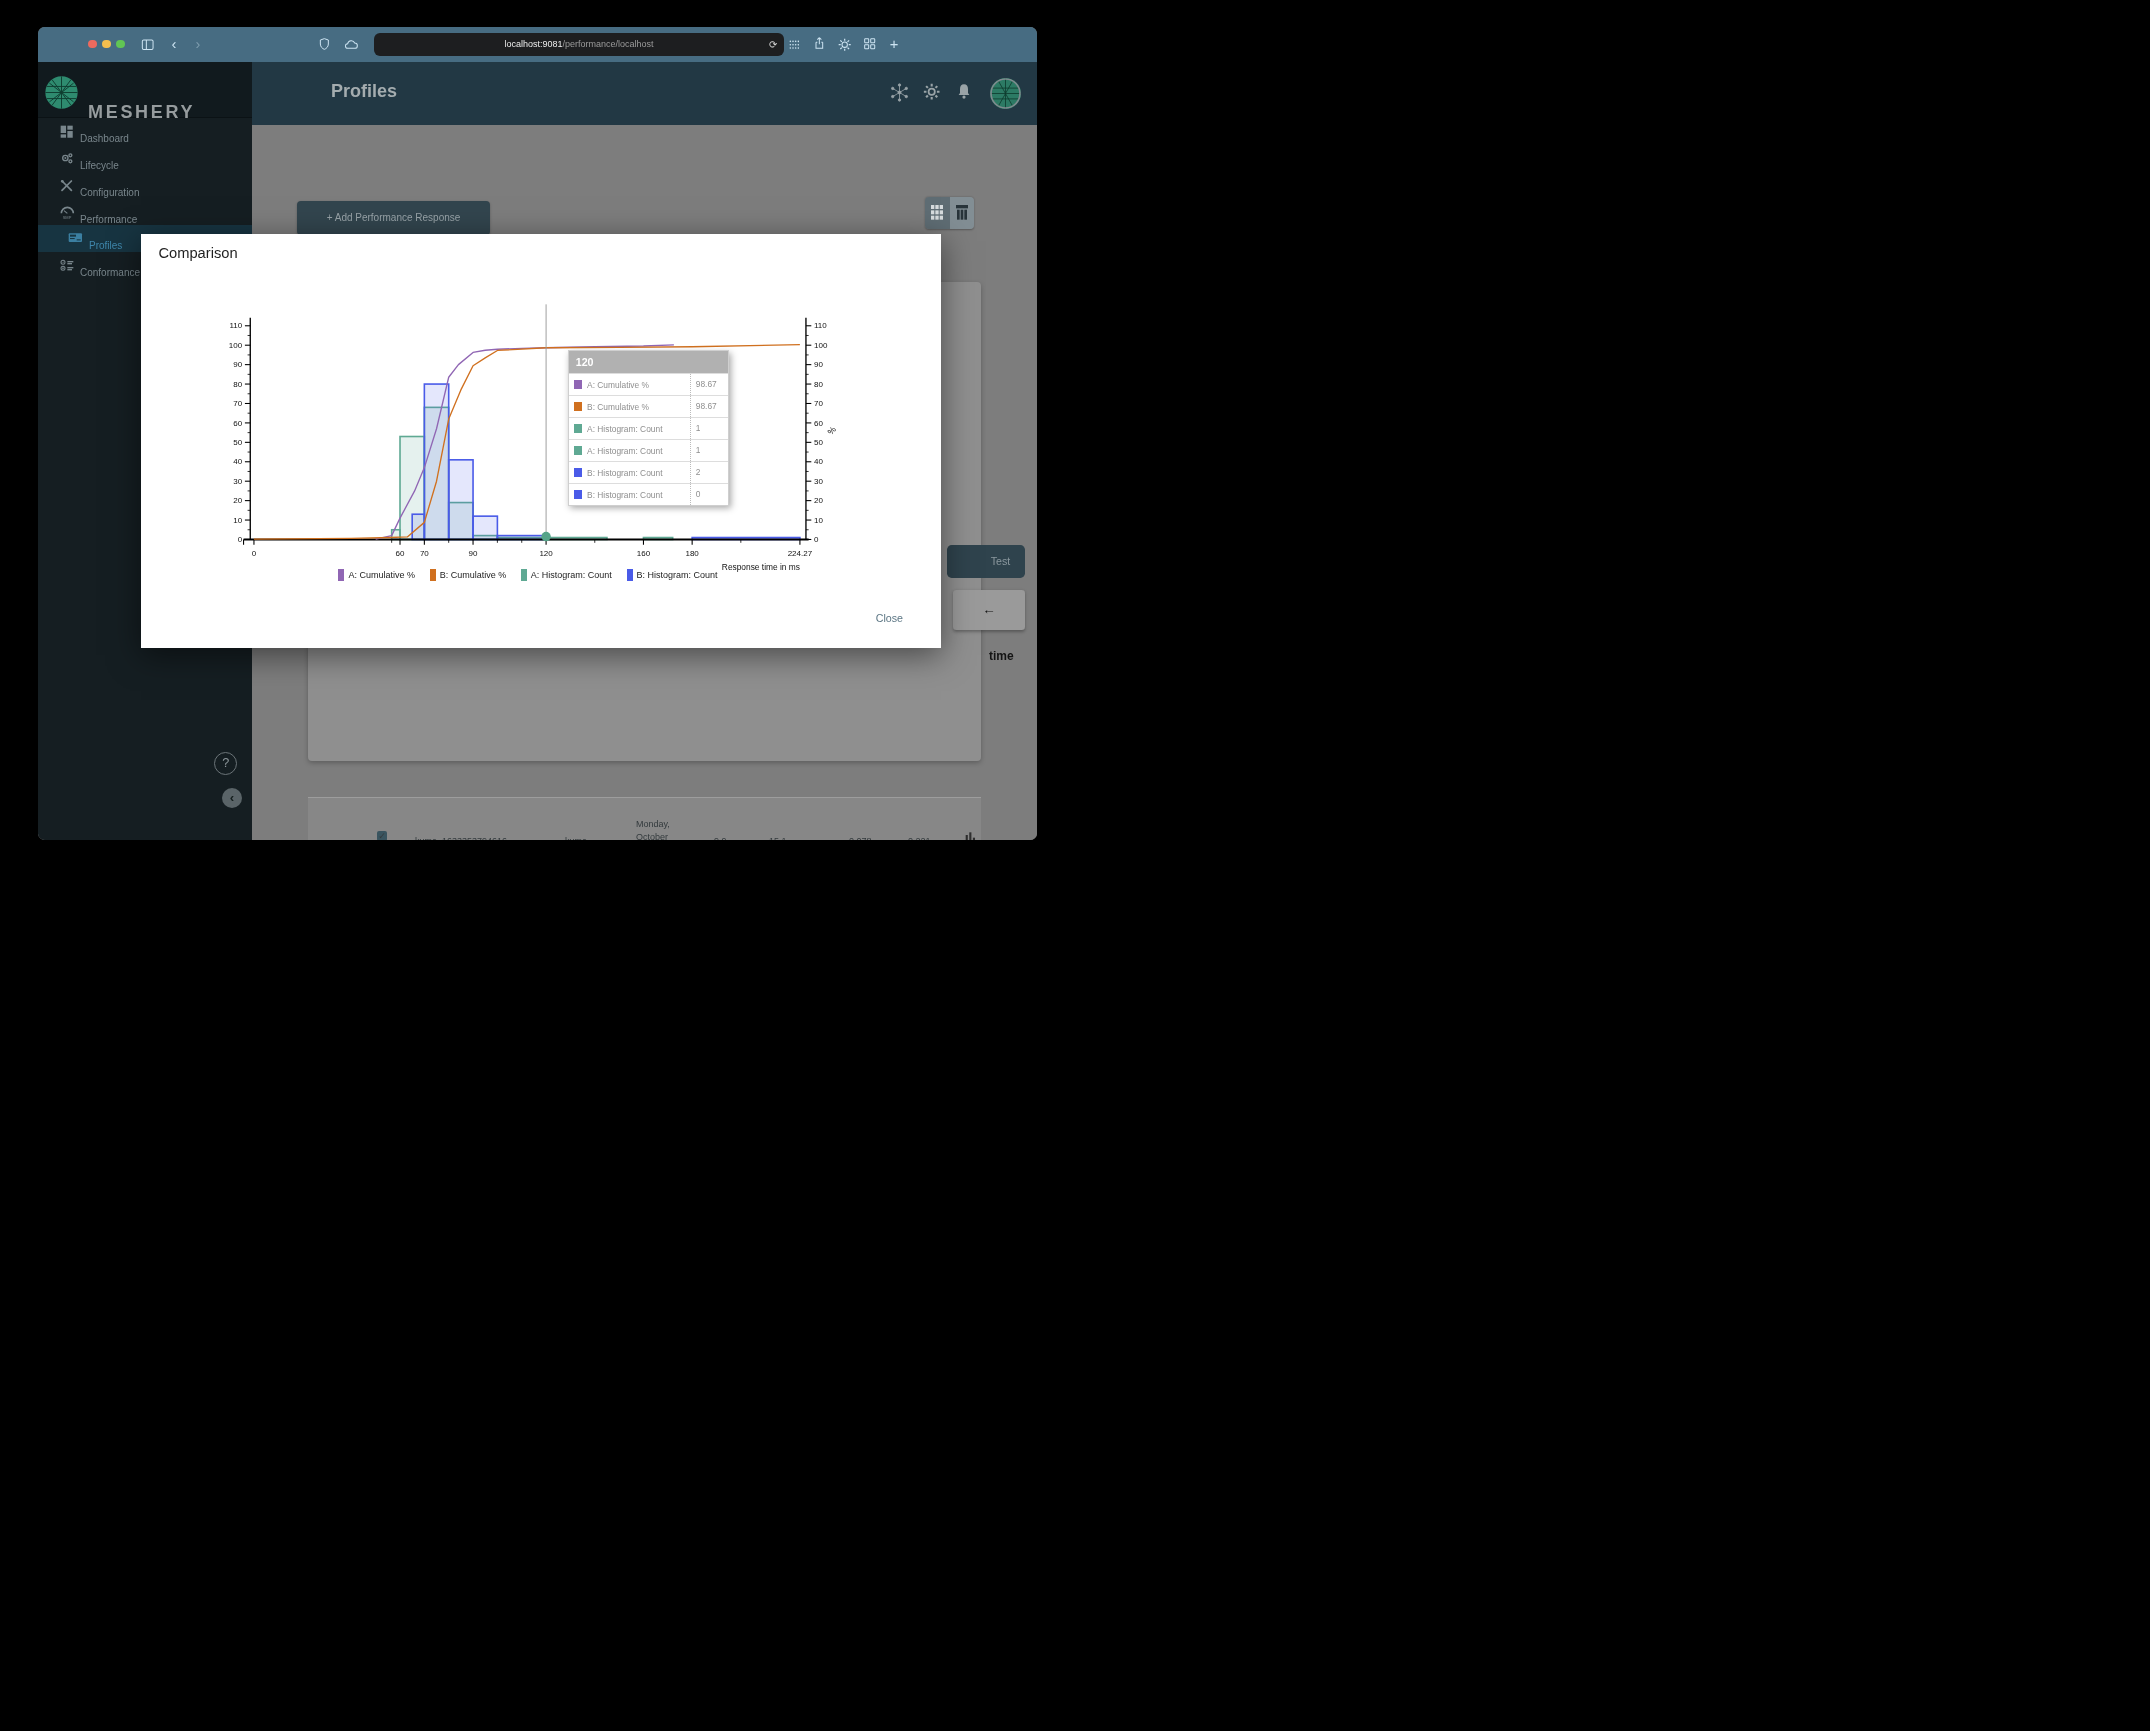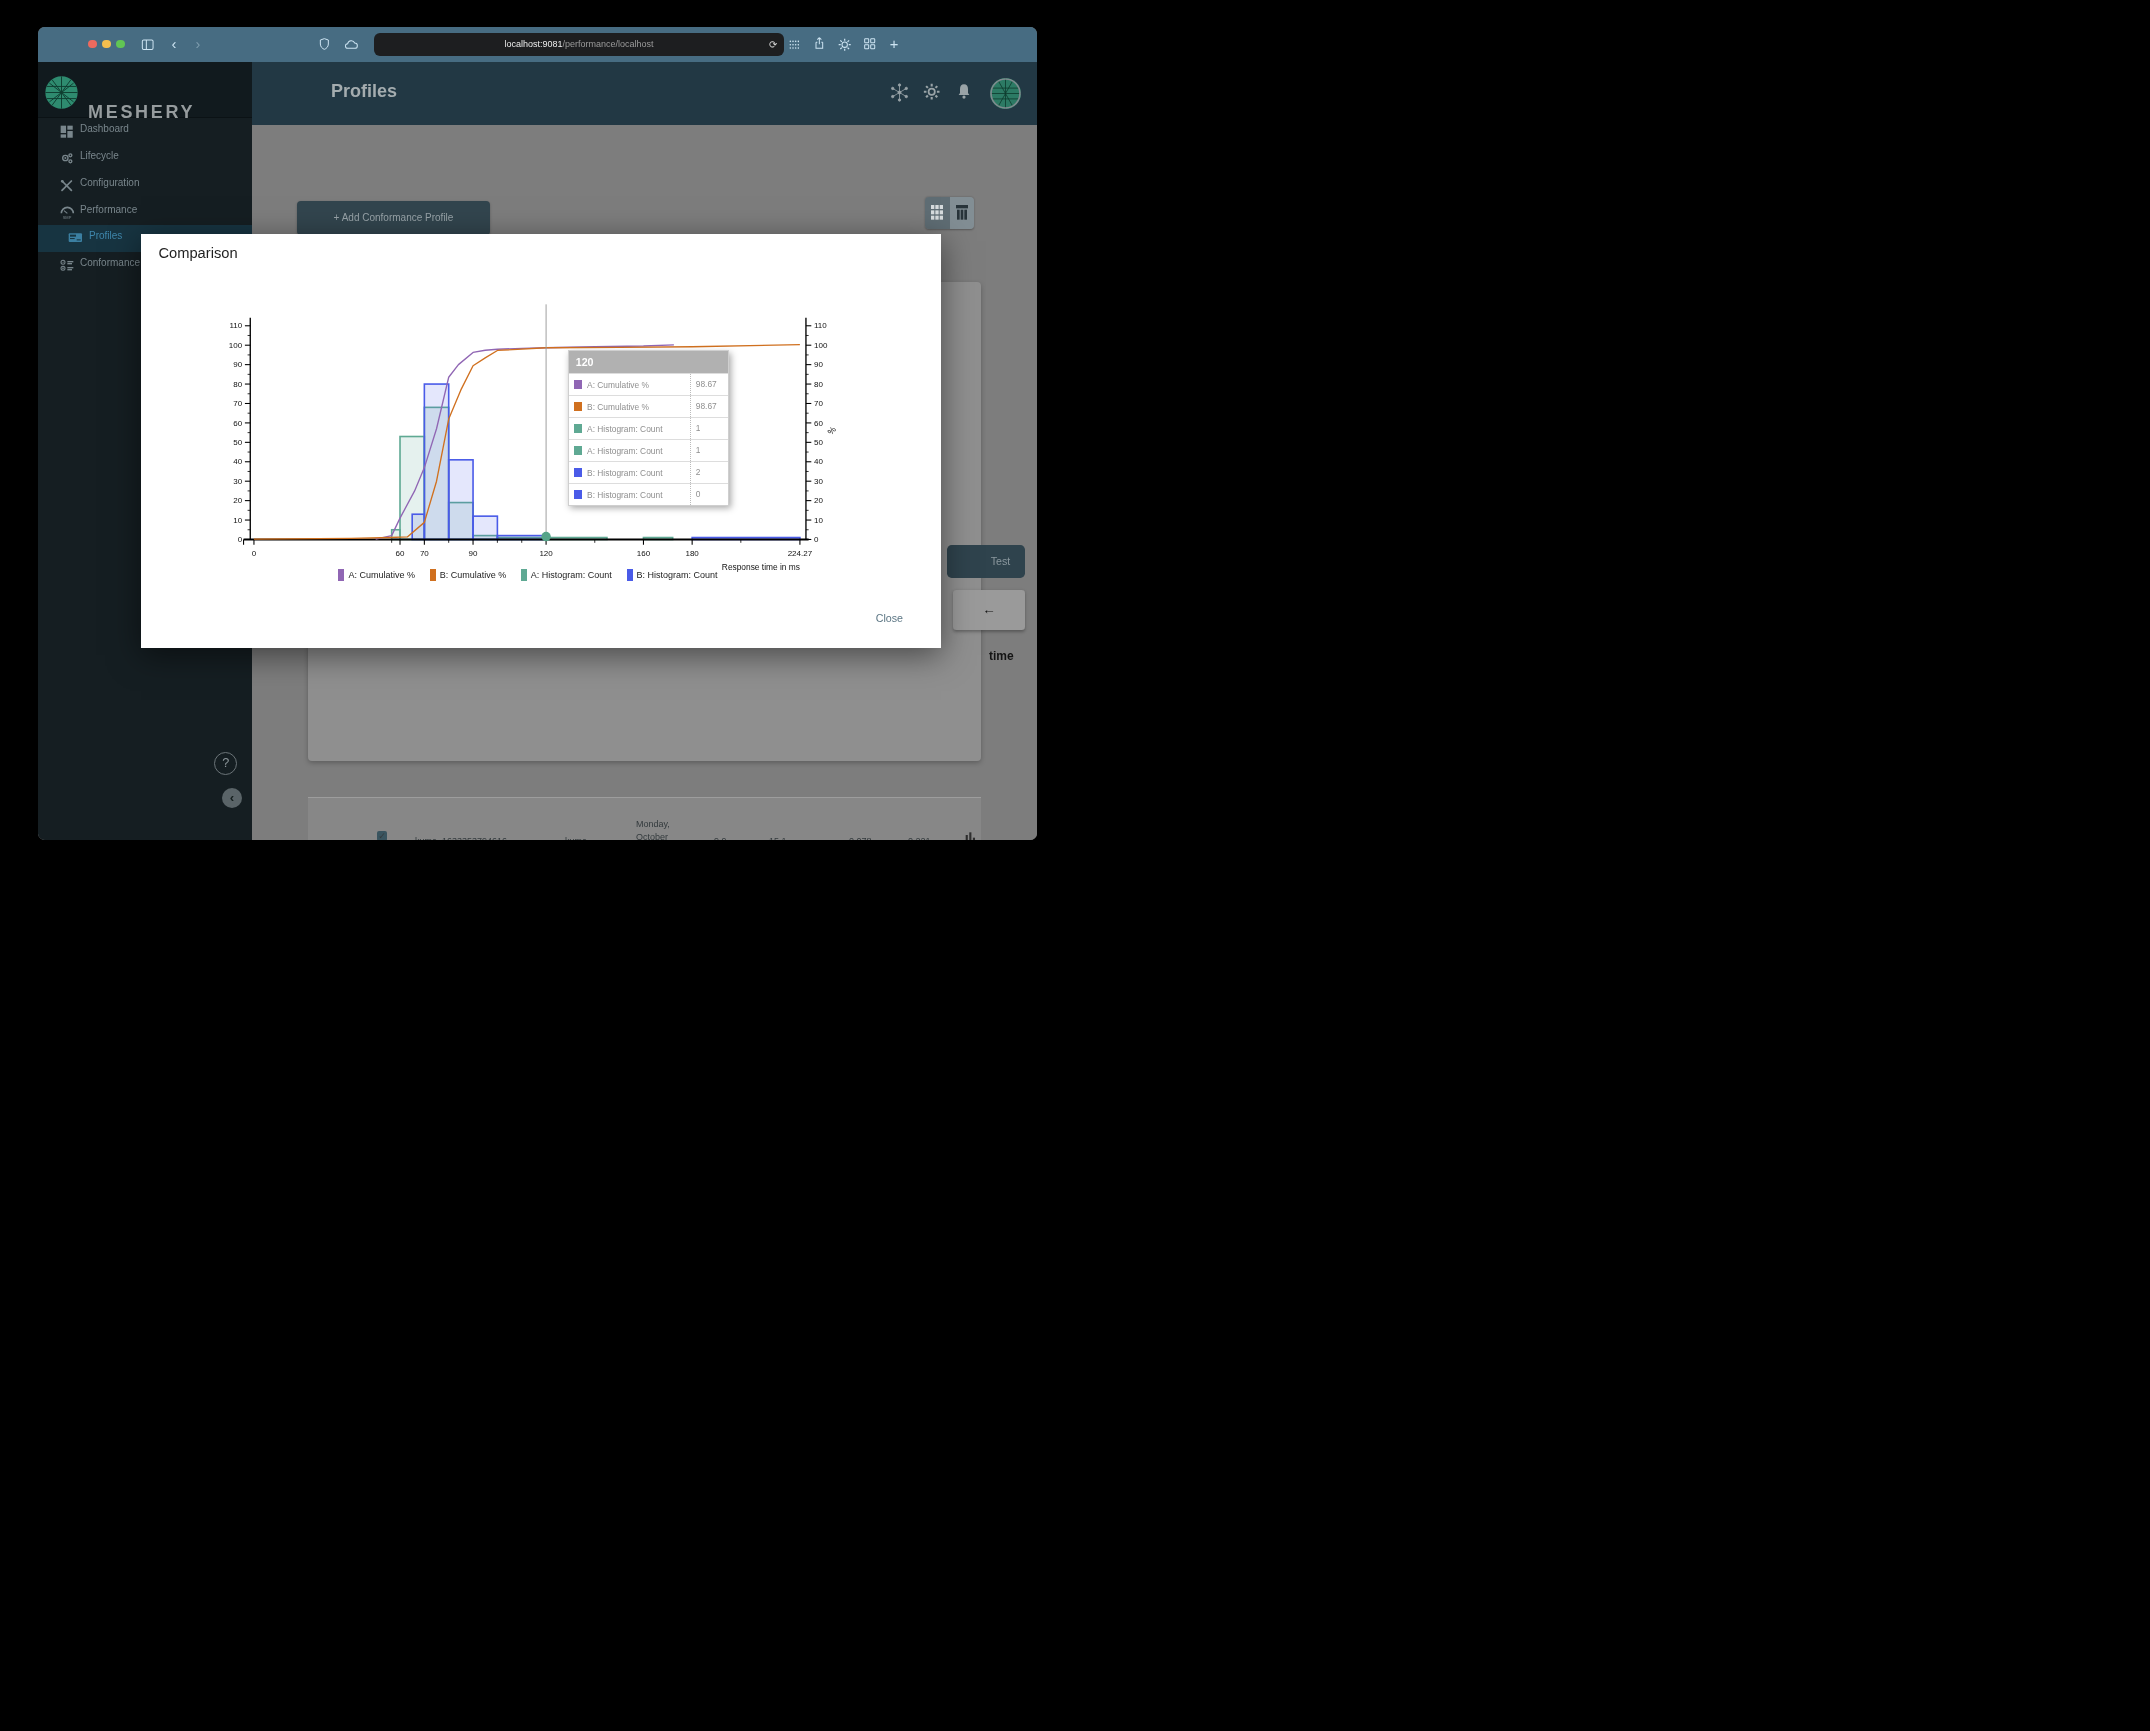--- a/index.html
+++ b/index.html
@@ -14,21 +14,21 @@
   .refresh{position:absolute;right:6.7px;top:0;color:#d5d5d5;font-size:10px;}
   
   .appbar{position:absolute;left:214px;top:35px;right:0;height:63px;background:#223844;}
   .appbar .title{position:absolute;left:79px;top:19px;font-size:18px;font-weight:bold;color:#a4acaf;}
   .appbar .aico{position:absolute;top:21.4px;width:20px;height:20px;color:#99a3a7;}
   .sidebar{position:absolute;left:0;top:35px;width:214px;bottom:0;background:#151e22;}
   .logo-block{position:absolute;left:0;top:0;width:100%;height:55px;background:#111a1e;border-bottom:0.7px solid #0b1215;}
   .brand{position:absolute;left:50px;top:20px;font-size:18px;font-weight:bold;letter-spacing:2.7px;color:#969c9e;margin-top:20px;}
   .nav-item{position:absolute;left:0;width:100%;height:27px;color:#79868c;}
   .nav-item .ni-icon{position:absolute;left:22px;top:6.7px;width:13.4px;height:13.4px;}
-  .nav-item .ni-label{position:absolute;left:42px;top:5px;font-size:10px;}
+  .nav-item .ni-label{position:absolute;left:42px;top:15px;font-size:10px;}
   .nav-item.active{background:#173441;color:#3f87ac;}
   .nav-item.active .ni-icon{left:30px;}
   .nav-item.active .ni-label{left:51px;}
   .round-btn{position:absolute;border-radius:50%;text-align:center;}
   
   .content{position:absolute;left:214px;top:98px;right:0;bottom:0;background:#7d7d7d;}
   .add-btn{position:absolute;left:45px;top:76px;width:193px;height:34px;background:#32454e;border-radius:4px;color:#98a3a8;font-size:10px;text-align:center;line-height:34px;box-shadow:0 1.3px 2.7px rgba(0,0,0,.25);}
   .toggles{position:absolute;left:673px;top:72px;width:49px;height:31.5px;border-radius:4px;overflow:hidden;box-shadow:0 0.7px 2px rgba(0,0,0,.3);}
   .tg{position:absolute;top:0;width:24.5px;height:31.5px;}
   .card{position:absolute;left:56px;top:157px;width:673px;height:479px;background:#8f8f8f;border-radius:4px;box-shadow:0 2px 5.4px rgba(0,0,0,.25);}
@@ -278,21 +278,21 @@
               <line x1="10" y1="0" x2="36" y2="46"></line>
               <line x1="36" y1="0" x2="10" y2="46"></line>
               <line x1="23" y1="0" x2="23" y2="46"></line>
             </g>
             <circle cx="23" cy="23" r="21.5" fill="none" stroke="#7f8a8e" stroke-width="2.5"></circle>
           </svg>
     </span>
   </header>
 
   <main class="content">
-    <div class="add-btn clickable">+ Add Conformance Profile</div>
+    <div class="add-btn clickable">+ Add Performance Response</div>
     <div class="toggles">
       <span class="tg clickable" style="left:0;background:#5f6d74;">
         <svg width="12" height="14.7" viewBox="0 0 18 22" style="margin:8px 0 0 6px;">
               <g fill="#d7dcde">
                 <rect x="0" y="0" width="5" height="6"></rect>
                 <rect x="6.5" y="0" width="5" height="6"></rect>
                 <rect x="13" y="0" width="5" height="6"></rect>
                 <rect x="0" y="8" width="5" height="6"></rect>
                 <rect x="6.5" y="8" width="5" height="6"></rect>
                 <rect x="13" y="8" width="5" height="6"></rect>

